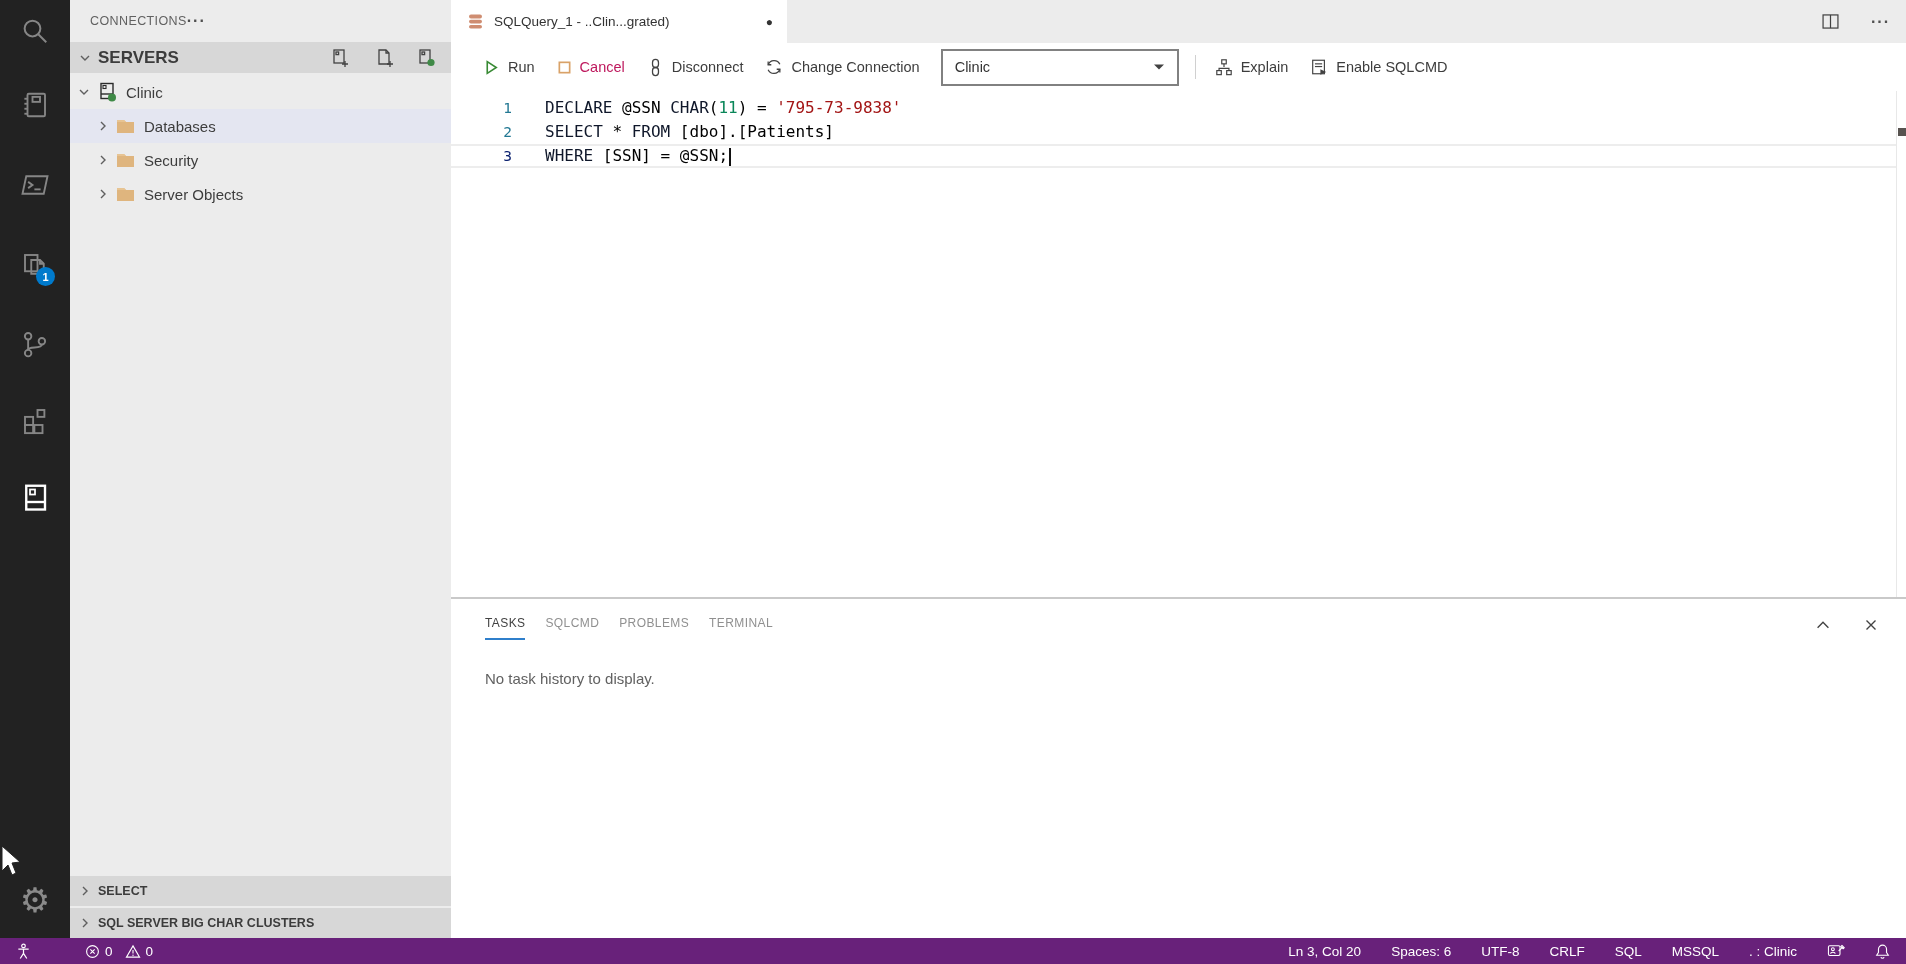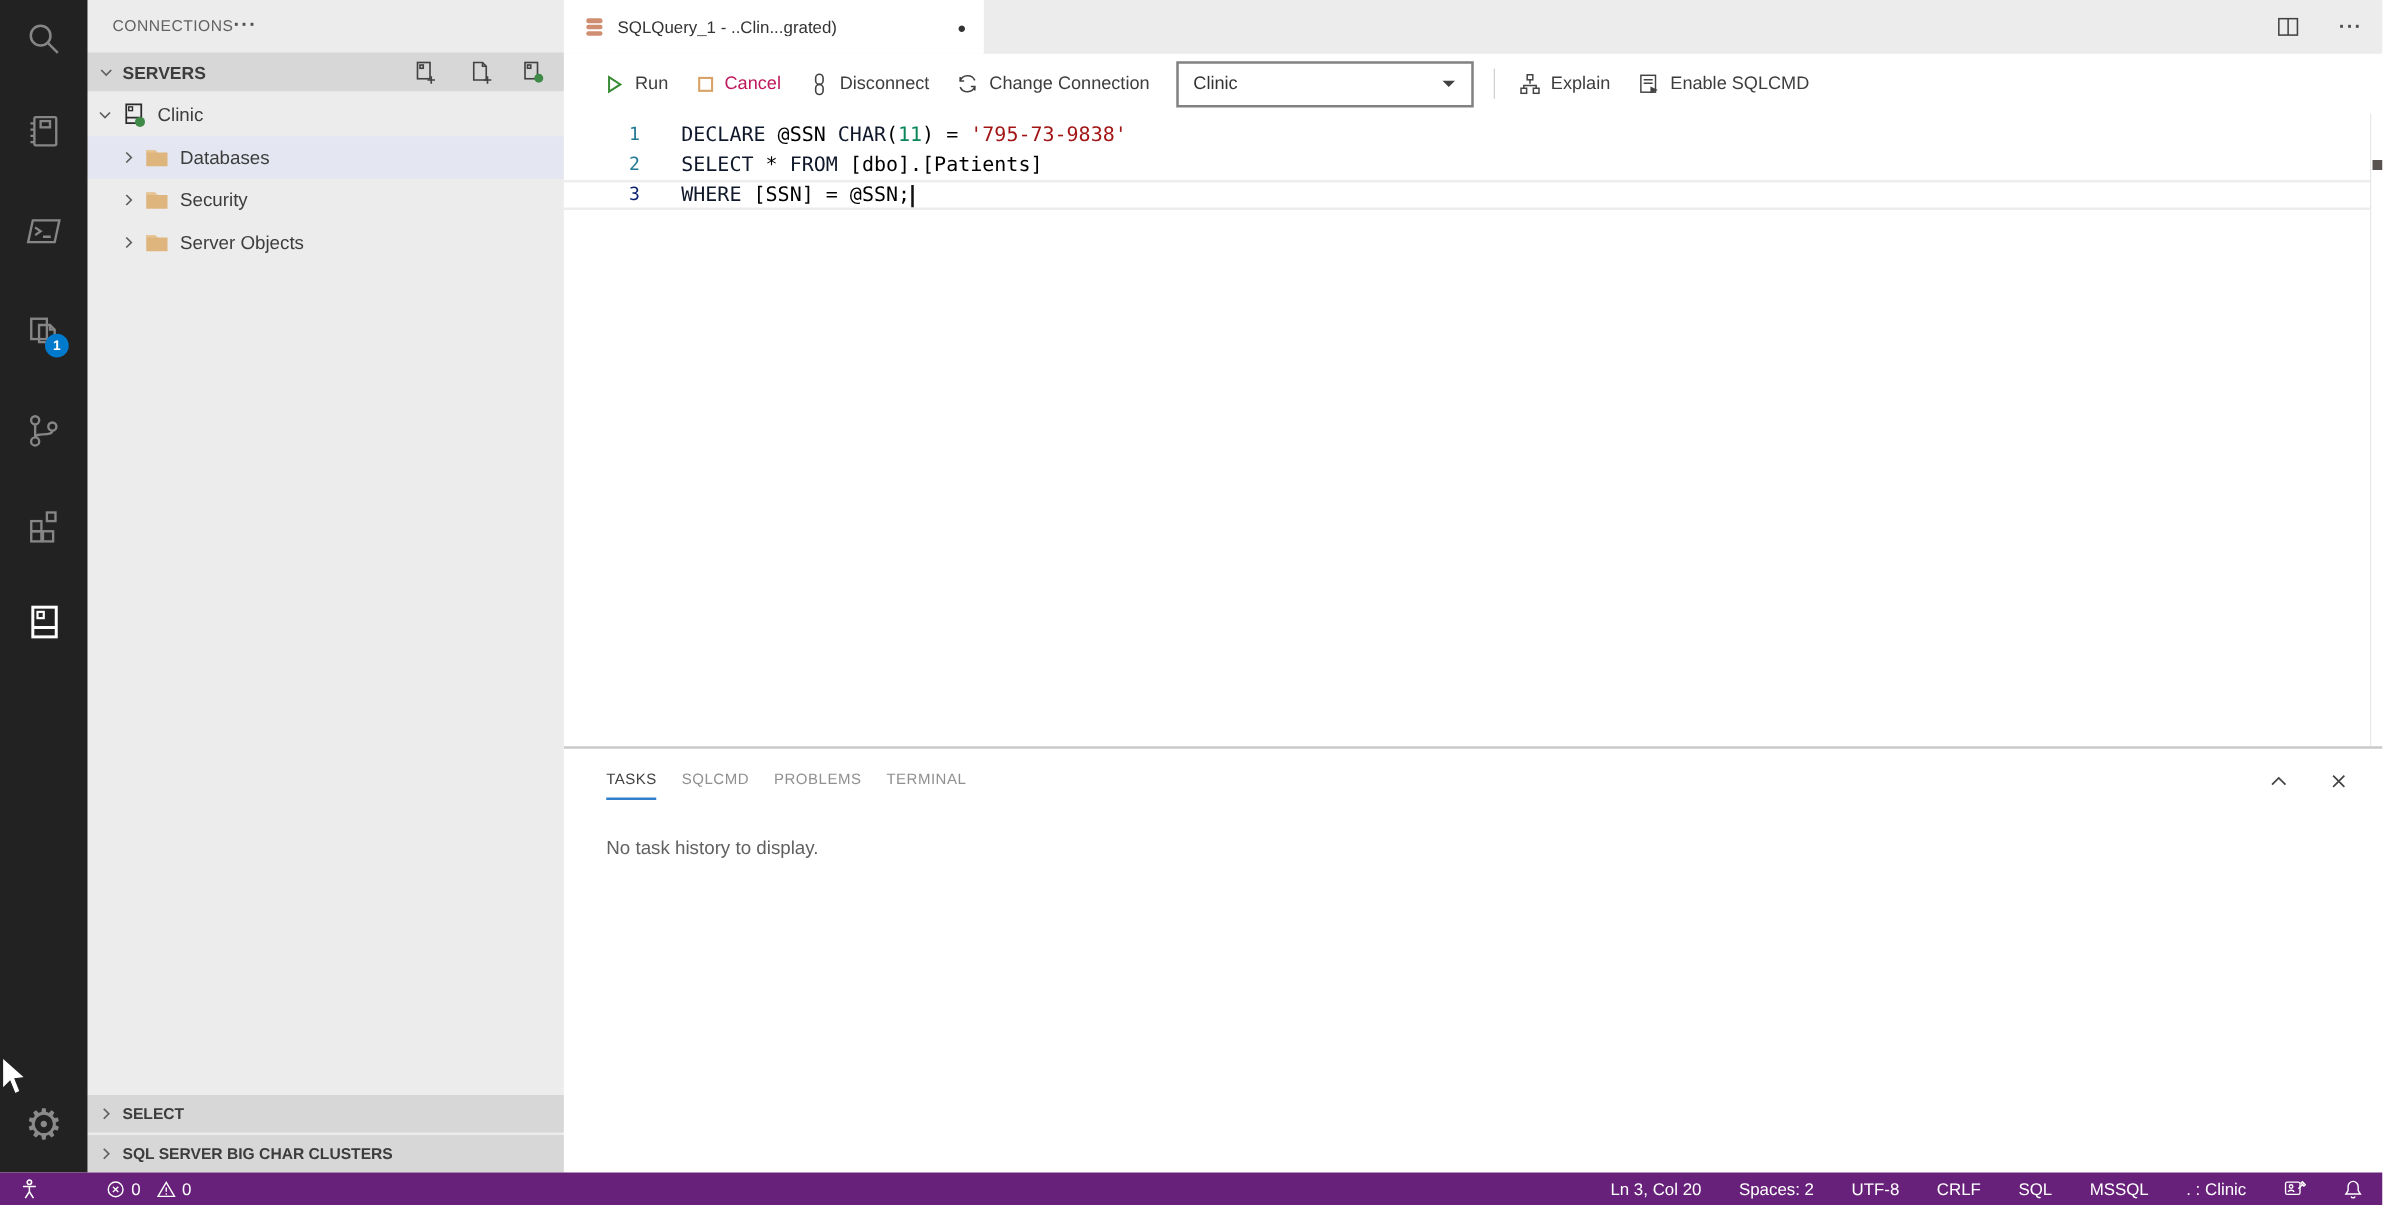--- a/index.html
+++ b/index.html
@@ -12,21 +12,21 @@
   .ab-badge { position:absolute; left:36px; top:26px; width:19px; height:19px; border-radius:50%; background:#007acc; color:#fff;
               font-size:11px; font-weight:bold; display:flex; align-items:center; justify-content:center; }
   .gear-glyph { font-size:34px; color:#8a8a8a; line-height:1; font-family:"DejaVu Sans",sans-serif; }
 
   
   .sidebar { position:absolute; left:70px; top:0; width:381px; height:938px; background:#ececec; z-index:4; }
   .sb-title { height:42px; padding:0 18px 0 20px; display:flex; align-items:center; justify-content:flex-start;
               font-size:12.5px; color:#616161; letter-spacing:.4px; }
   .more-dots { font-size:16px; font-weight:bold; color:#4f4f4f; letter-spacing:1px; cursor:pointer; }
   .section-header { height:31px; background:#d7d7d7; display:flex; align-items:center; gap:5px;
-                    font-weight:bold; font-size:14px; color:#3c3c3c; padding:0 14px 0 7px; }
+                    font-weight:bold; font-size:17px; color:#3c3c3c; padding:0 14px 0 7px; }
   .sh-actions { margin-left:auto; display:flex; gap:23px; align-items:center; }
   .tree { padding-top:2px; }
   .tree-row { height:34px; display:flex; align-items:center; font-size:15px; color:#3d3d3d; }
   .tree-row.selected { background:#e4e6f1; }
   .d0 { padding-left:6px; } .d0 .lbl { margin-left:8px; }
   .d1 { padding-left:25px; } .d1 .lbl { margin-left:9px; }
   .tree-ic { margin-left:5px; display:flex; }
   .sb-bottom { position:absolute; bottom:0; left:0; width:100%; }
   .sb-bottom .section-header { margin-top:2px; height:30px; font-size:12.5px; }
 
@@ -371,21 +371,21 @@
       <svg width="16" height="15" viewBox="0 0 16 16" fill="none" stroke="#fff" stroke-width="1.2" style="margin-left:7px">
           <path d="M8 2 L15 14 H1 Z"></path>
           <path d="M8 6.3 V10"></path>
           <circle cx="8" cy="12" r="0.7" fill="#fff" stroke="none"></circle>
         </svg>
       <span>0</span>
     </div>
   </div>
   <div class="sb-right">
     <span class="sb-item">Ln 3, Col 20</span>
-    <span class="sb-item">Spaces: 2</span>
+    <span class="sb-item">Spaces: 6</span>
     <span class="sb-item">UTF-8</span>
     <span class="sb-item">CRLF</span>
     <span class="sb-item">SQL</span>
     <span class="sb-item">MSSQL</span>
     <span class="sb-item">. : Clinic</span>
     <svg width="18" height="16" viewBox="0 0 20 18" fill="none" stroke="#fff" stroke-width="1.2">
         <rect x="1.5" y="3" width="13" height="11" rx="1.5"></rect>
         <circle cx="6.5" cy="7" r="1.6"></circle>
         <path d="M4 12 C4 9.8 9 9.8 9 12"></path>
         <path d="M13 9 L18 4 M16.7 2.7 L19.3 5.3 L18 6.5 L15.4 3.9 Z"></path>

